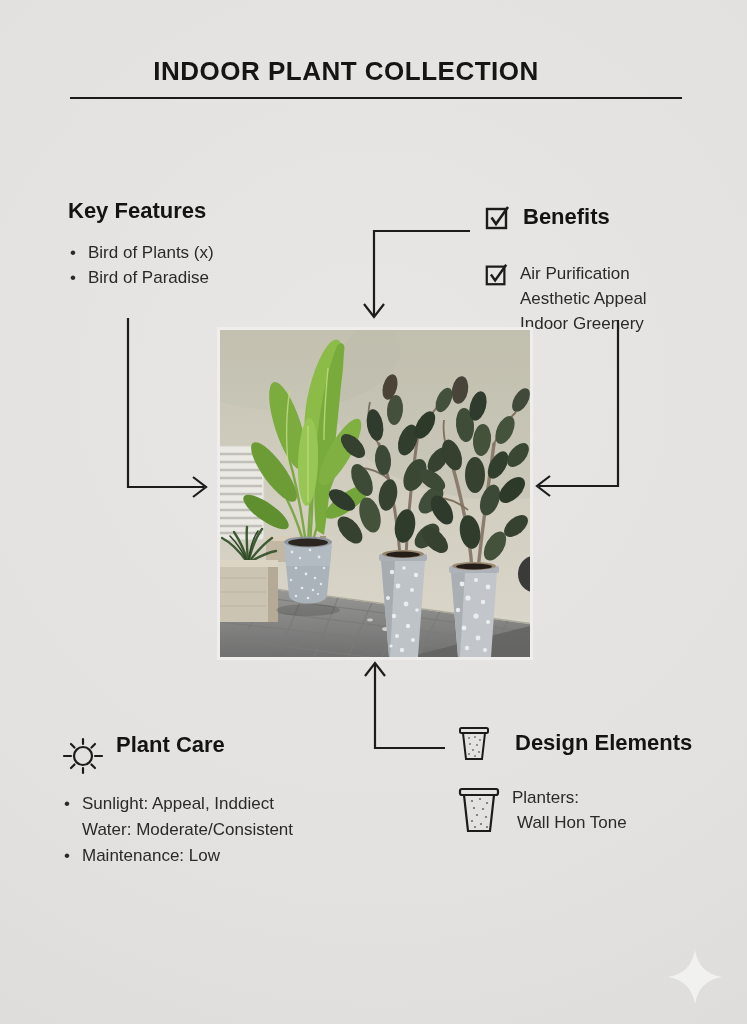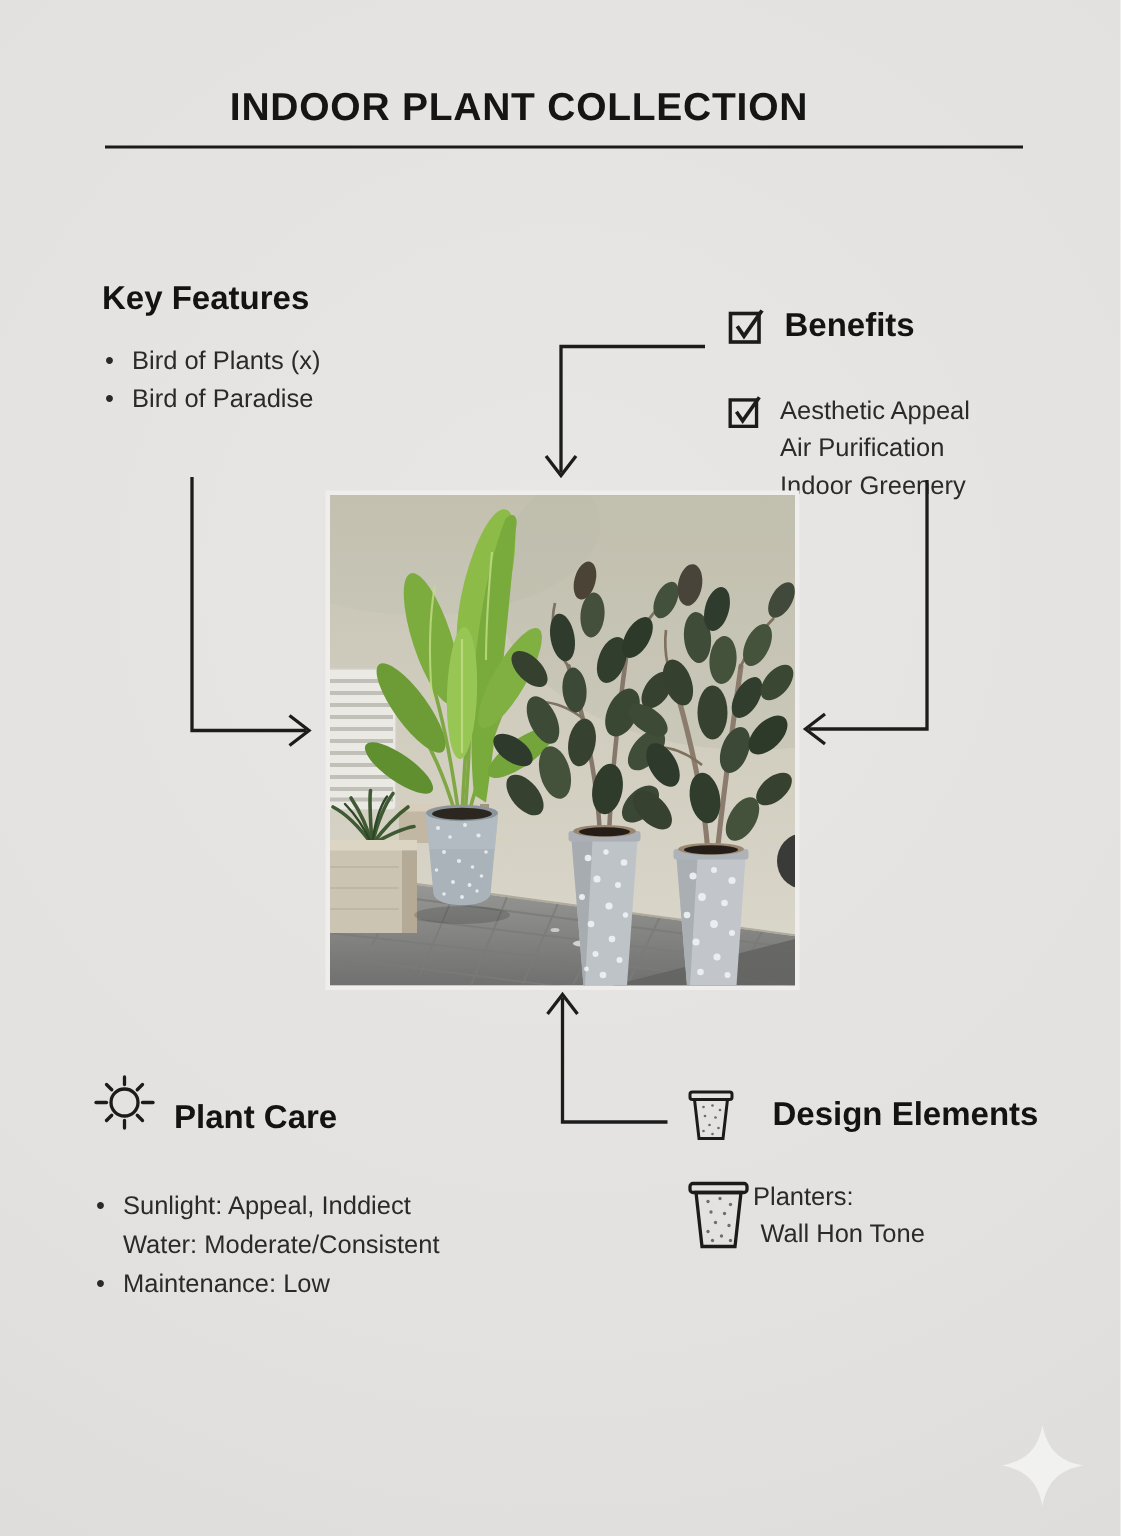--- a/index.html
+++ b/index.html
@@ -14,21 +14,21 @@
     font-size:26px;font-weight:700;letter-spacing:.5px;color:#151515;
   }
   .divider{
     position:absolute;left:70px;top:97px;width:612px;height:2px;background:#1b1b1b;
   }
   .heading{font-size:22px;font-weight:700;color:#131313;}
   .body-text{font-size:17px;color:#2a2a2a;}
 
   
   .key-features{position:absolute;left:68px;top:186px;}
-  .key-features .heading{margin:0 0 16px 0;}
+  .key-features .heading{margin:12px 0 16px 0;}
   .bullet-list{list-style:none;margin:0;padding:0;}
   .bullet-list li{position:relative;padding-left:20px;line-height:25px;}
   .bullet-list li.bulleted::before{content:"•";position:absolute;left:2px;top:0;color:#2a2a2a;}
 
   
   .benefits{position:absolute;left:484px;top:186px;}
   .benefits-head{display:flex;align-items:center;gap:12px;margin-bottom:12px;}
   .benefits-item-row{display:flex;align-items:flex-start;gap:11px;}
   .benefits-lines{line-height:25px;}
 
@@ -37,27 +37,27 @@
     position:absolute;left:217px;top:327px;width:310px;height:327px;
     border:3px solid #efeeec;
   }
   .photo-frame svg{display:block;}
 
   
   .arrows{position:absolute;left:0;top:0;width:747px;height:1024px;pointer-events:none;}
 
   
   .plant-care{position:absolute;left:62px;top:714px;}
-  .plant-care-head{display:flex;align-items:flex-start;gap:12px;margin-bottom:14px;}
+  .plant-care-head{display:flex;align-items:flex-end;gap:12px;margin-bottom:14px;}
   .plant-care .bullet-list li{line-height:26px;}
 
   
   .design-elements{position:absolute;left:456px;top:712px;}
   .design-head{display:flex;align-items:center;gap:23px;margin-bottom:8px;}
-  .design-row{display:flex;align-items:center;}
+  .design-row{display:flex;align-items:center;gap:10px;}
   .design-lines{line-height:25px;padding-top:2px;}
 
   .sparkle{position:absolute;left:666px;top:948px;}
 </style>
 </head>
 <body>
 
 <div class="title">INDOOR PLANT COLLECTION</div>
 <div class="divider"></div>
 
@@ -76,22 +76,22 @@
       <polyline points="7.5,13.5 12,20 24,3" fill="none" stroke="#1b1b1b" stroke-width="2.6"></polyline>
     </svg>
     <h2 class="heading">Benefits</h2>
   </div>
   <div class="benefits-item-row">
     <svg width="25" height="25" viewBox="0 0 27 27" style="margin-top:1px">
       <rect x="3" y="5" width="19" height="19" fill="none" stroke="#1b1b1b" stroke-width="2.4"></rect>
       <polyline points="7.5,13.5 12,20 24,3" fill="none" stroke="#1b1b1b" stroke-width="2.6"></polyline>
     </svg>
     <div class="benefits-lines body-text">
+      <div>Air Purification</div>
       <div>Aesthetic Appeal</div>
-      <div>Air Purification</div>
       <div>Indoor Greenery</div>
     </div>
   </div>
 </section>
 
 <div class="photo-frame">
   <svg width="310" height="327" viewBox="0 0 310 327">
     <defs>
       <linearGradient id="wallGrad" x1="0" y1="0" x2="0" y2="1">
         <stop offset="0" stop-color="#c6c3b3"></stop>

